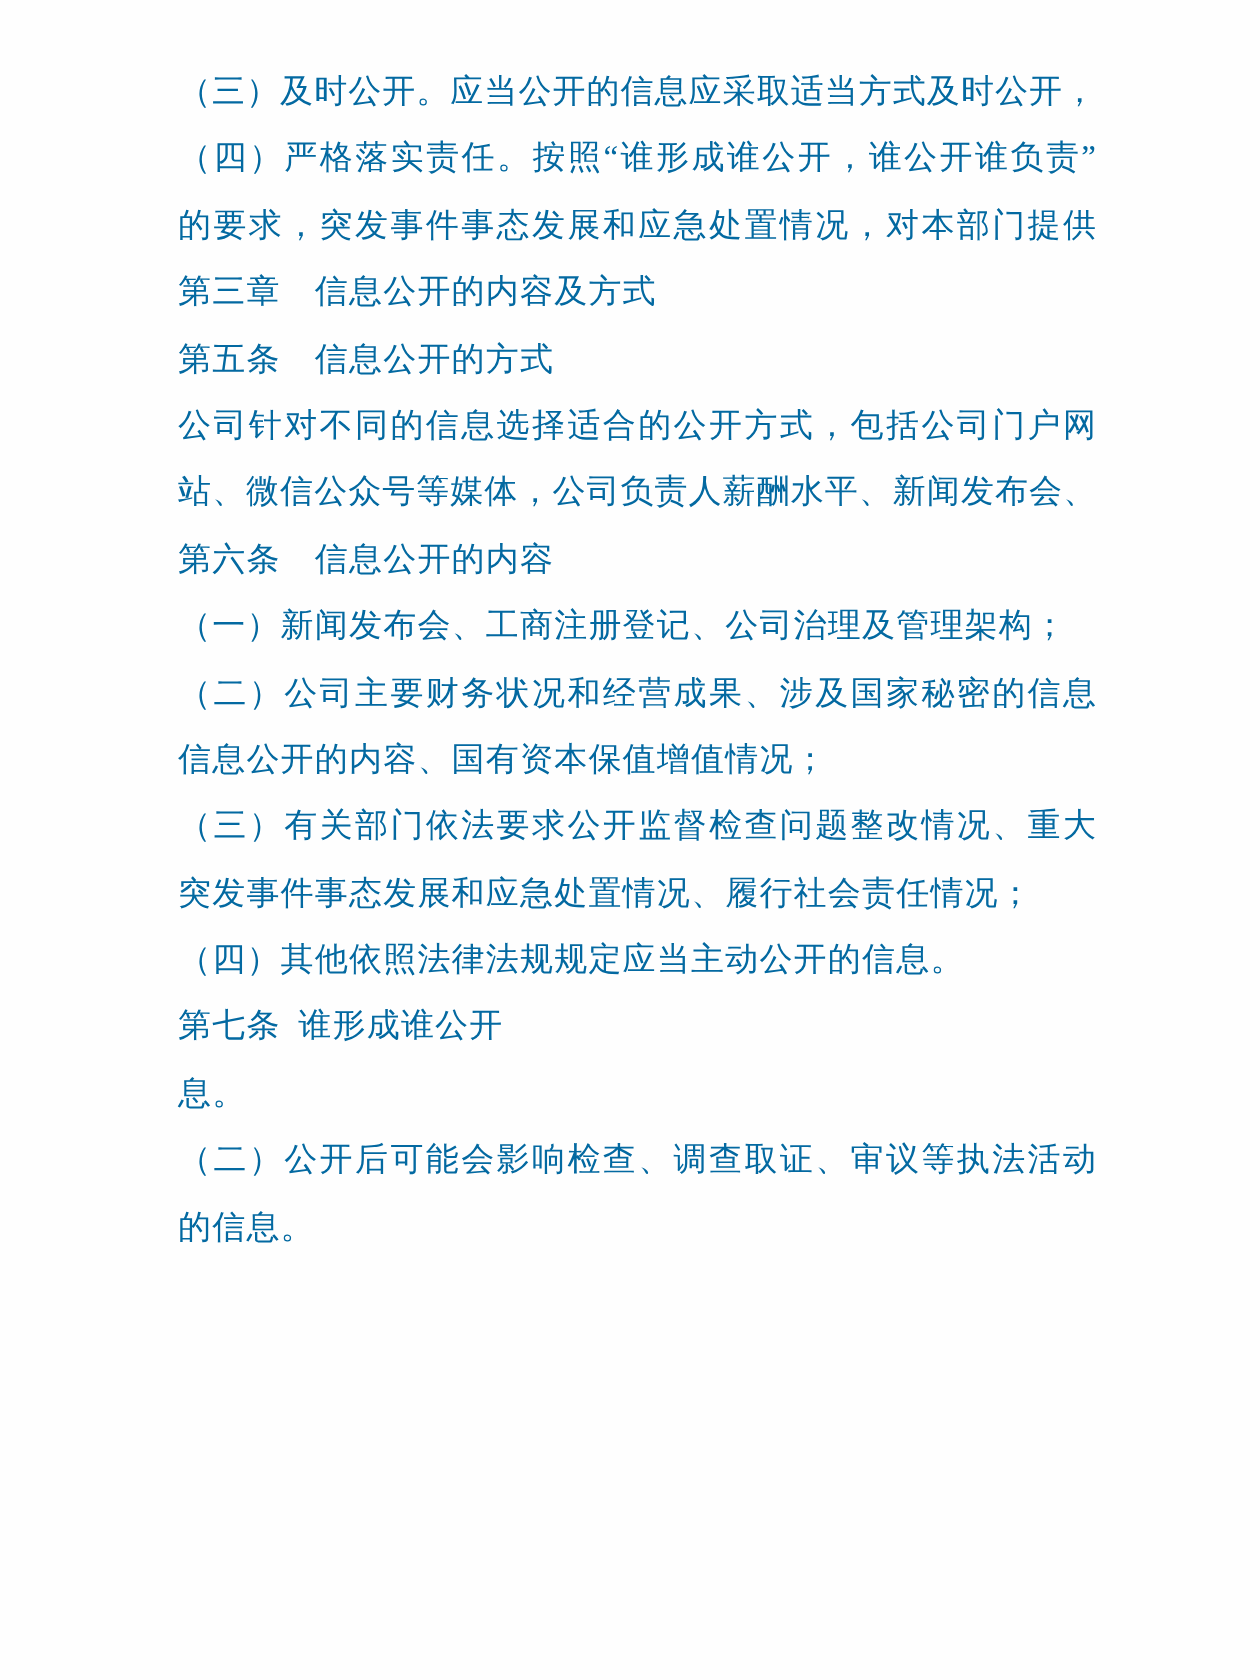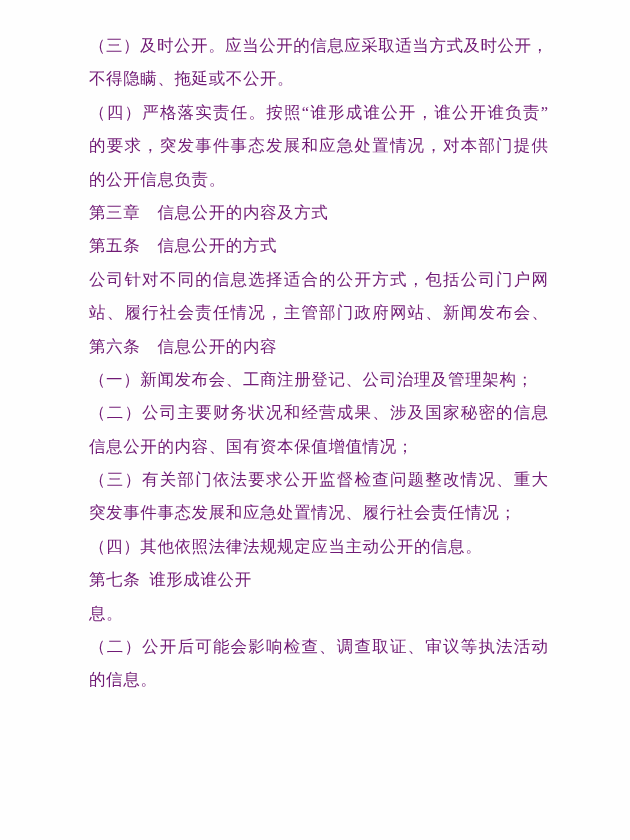--- a/index.html
+++ b/index.html
@@ -15,49 +15,47 @@
     overflow: hidden;
   }
   .doc-body {
     position: absolute;
     left: 89px;
     top: 29px;
     width: 459px;
     font-family: "Liberation Serif", "DejaVu Serif", serif;
     font-size: 16.5px;
     line-height: 33.4px;
-    color: #701a75;
+    color: #0369a1;
   }
   .line {
     height: 33.4px;
     text-align: left;
     letter-spacing: 0.6px;
     white-space: nowrap;
   }
   .line.fill {
     letter-spacing: 0;
     white-space: normal;
     text-align: justify;
     text-align-last: justify;
   }
 </style>
 </head>
 <body>
 
 <div class="page">
   <div class="doc-body">
     <div class="line fill">（三）及时公开。应当公开的信息应采取适当方式及时公开，</div>
-    <div class="line">不得隐瞒、拖延或不公开。</div>
     <div class="line fill">（四）严格落实责任。按照“谁形成谁公开，谁公开谁负责”</div>
     <div class="line fill">的要求，突发事件事态发展和应急处置情况，对本部门提供</div>
-    <div class="line">的公开信息负责。</div>
     <div class="line">第三章　信息公开的内容及方式</div>
     <div class="line">第五条　信息公开的方式</div>
     <div class="line fill">公司针对不同的信息选择适合的公开方式，包括公司门户网</div>
-    <div class="line fill">站、履行社会责任情况，主管部门政府网站、新闻发布会、</div>
+    <div class="line fill">站、微信公众号等媒体，公司负责人薪酬水平、新闻发布会、</div>
     <div class="line">第六条　信息公开的内容</div>
     <div class="line">（一）新闻发布会、工商注册登记、公司治理及管理架构；</div>
     <div class="line fill">（二）公司主要财务状况和经营成果、涉及国家秘密的信息</div>
     <div class="line">信息公开的内容、国有资本保值增值情况；</div>
     <div class="line fill">（三）有关部门依法要求公开监督检查问题整改情况、重大</div>
     <div class="line">突发事件事态发展和应急处置情况、履行社会责任情况；</div>
     <div class="line">（四）其他依照法律法规规定应当主动公开的信息。</div>
     <div class="line">第七条 谁形成谁公开</div>
     <div class="line">息。</div>
     <div class="line fill">（二）公开后可能会影响检查、调查取证、审议等执法活动</div>

